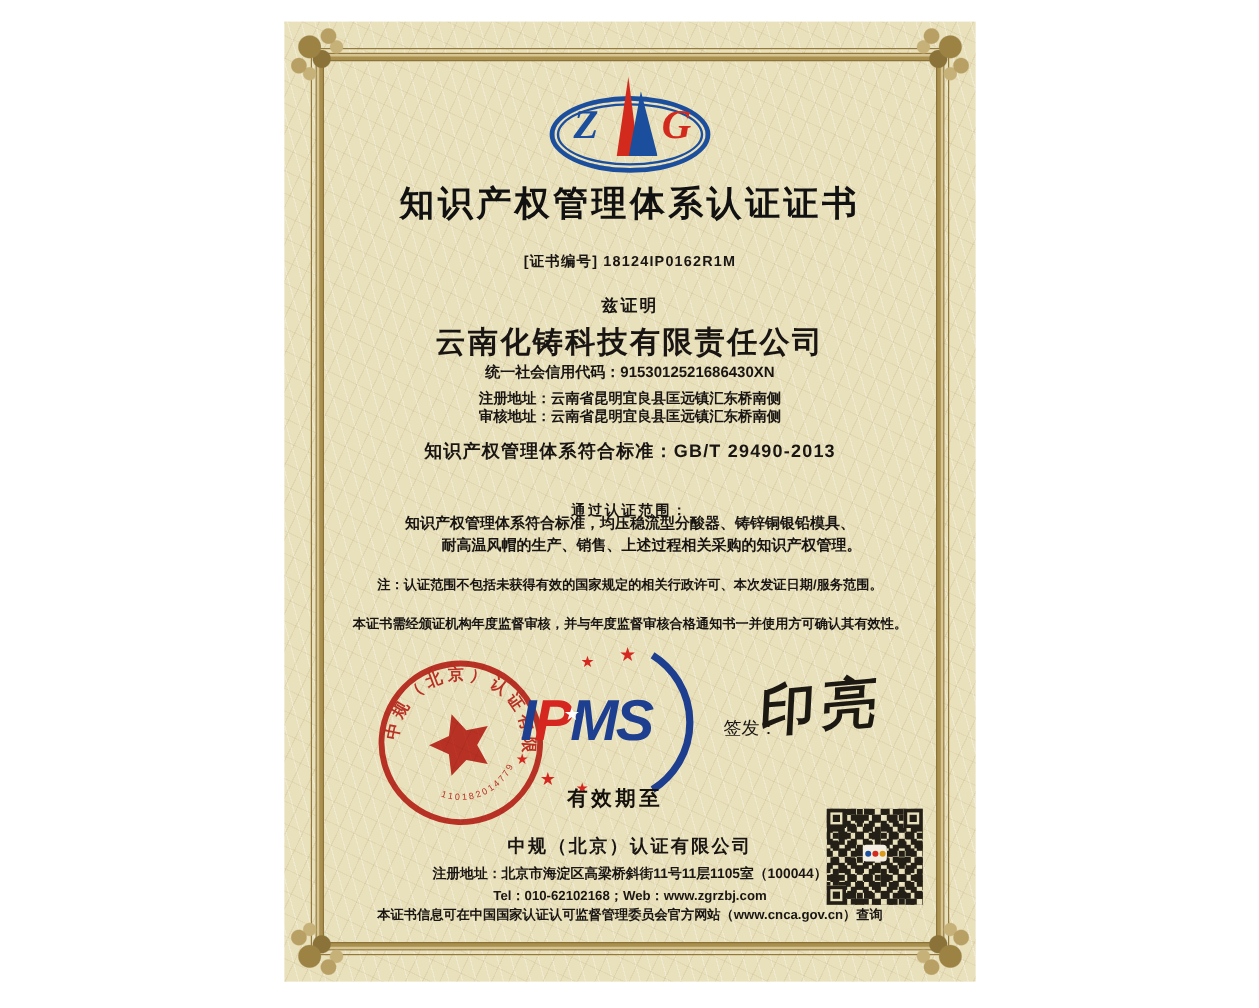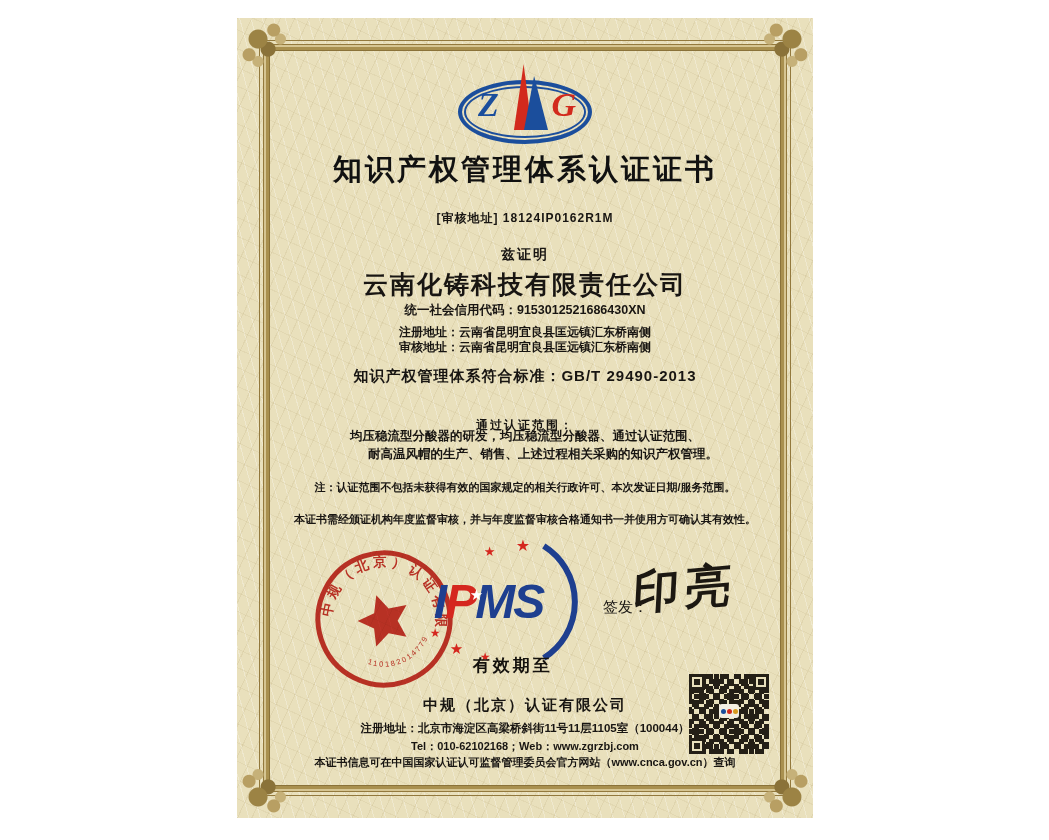--- a/index.html
+++ b/index.html
@@ -125,32 +125,32 @@
     <div class="ellipse"></div>
     <span class="lz">Z</span>
     <div class="spike red"></div>
     <div class="spike blue"></div>
     <span class="lg">G</span>
   </div>
 
   <div class="cline title">知识产权管理体系认证证书</div>
 
   <div class="cline certno">
-    <span>[审核地址]</span>
+    <span>[证书编号]</span>
     <span>18124IP0162R1M</span>
   </div>
 
   <div class="cline hereby">兹证明</div>
   <div class="cline company">云南化铸科技有限责任公司</div>
   <div class="cline code">统一社会信用代码：9153012521686430XN</div>
   <div class="cline addr1">注册地址：云南省昆明宜良县匡远镇汇东桥南侧</div>
   <div class="cline addr2">审核地址：云南省昆明宜良县匡远镇汇东桥南侧</div>
   <div class="cline standard">知识产权管理体系符合标准：GB/T 29490-2013</div>
   <div class="cline scopehead">通过认证范围：</div>
-  <div class="cline scope1">均压稳流型分酸器的研发，均压稳流型分酸器、通过认证范围、</div>
+  <div class="cline scope1">知识产权管理体系符合标准，均压稳流型分酸器、铸锌铜银铅模具、</div>
   <div class="cline scope2">耐高温风帽的生产、销售、上述过程相关采购的知识产权管理。</div>
   <div class="cline note1">注：认证范围不包括未获得有效的国家规定的相关行政许可、本次发证日期/服务范围。</div>
   <div class="cline note3">本证书需经颁证机构年度监督审核，并与年度监督审核合格通知书一并使用方可确认其有效性。</div>
 
   <div class="seal">
     <svg width="150" height="150" viewBox="0 0 150 150">
       <circle cx="75" cy="75" r="66" fill="none" stroke="#c5271f" stroke-width="5"></circle>
       <path id="sealArcTop" d="M 27 96 A 52.5 52.5 0 1 1 123 96" fill="none"></path>
       <path id="sealArcBot" d="M 37 104 A 48 48 0 0 0 113 104" fill="none"></path>
       <polygon points="75,50 82.6,66.5 100.7,68.7 87.4,81 90.9,98.8 75,90 59.1,98.8 62.6,81 49.3,68.7 67.4,66.5" fill="#c5271f"></polygon>

